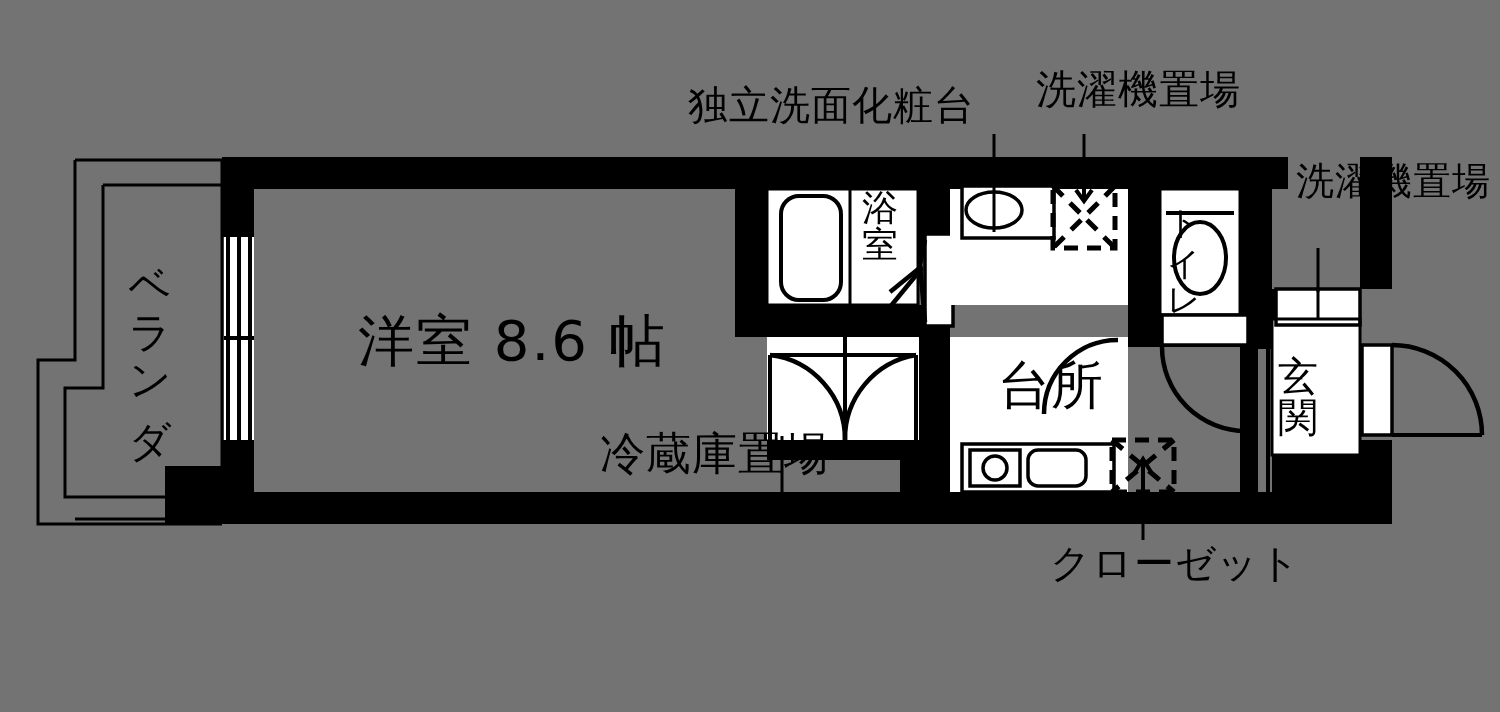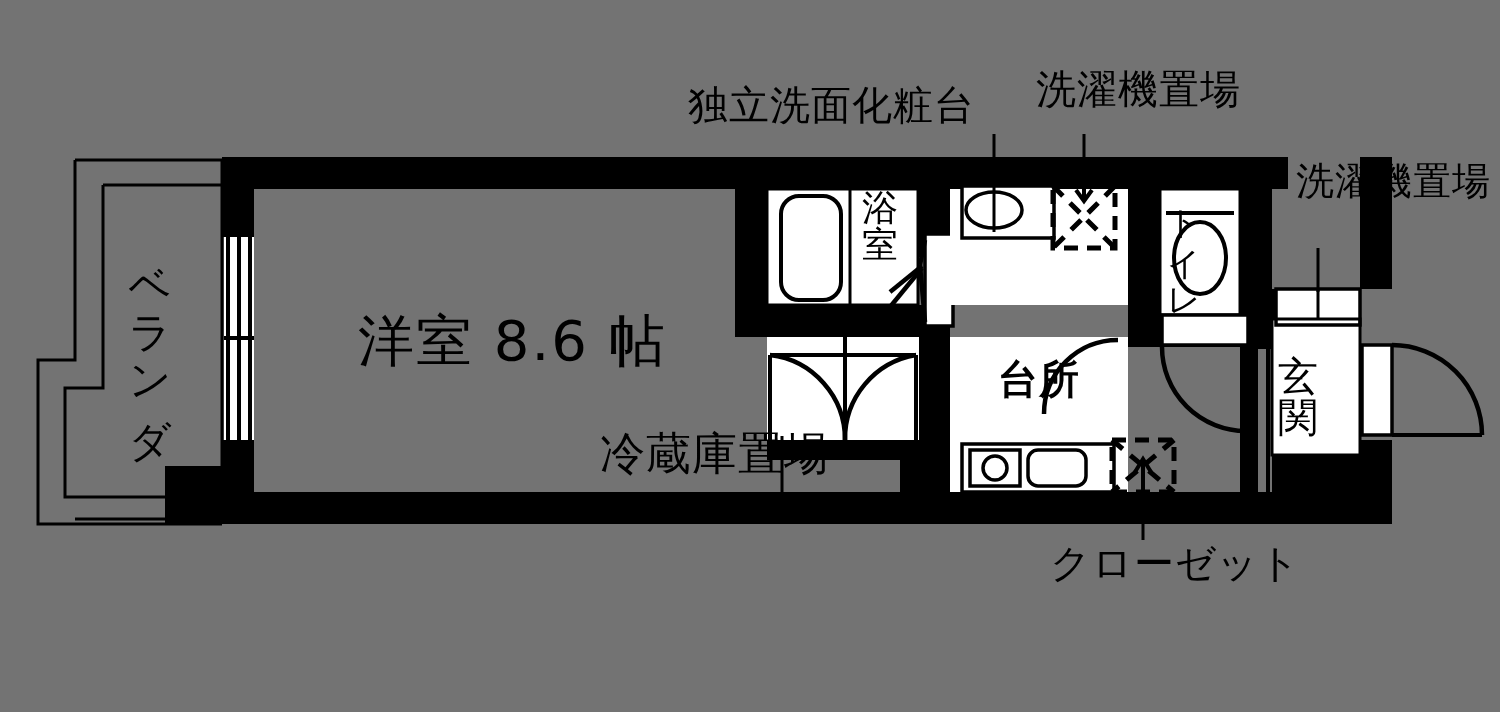--- a/index.html
+++ b/index.html
@@ -70,21 +70,21 @@
     text-align: center;
   }
 
   #label-washstand   { left: 688px;  top: 84px;  font-size: 40px; letter-spacing: 1px; }
   #label-washer      { left: 1036px; top: 68px;  font-size: 40px; letter-spacing: 1px; }
   #label-shoecase    { left: 1296px; top: 162px; font-size: 38px; letter-spacing: 1px; }
   #label-veranda     { left: 129px;  top: 238px; font-size: 42px; }
   #label-mainroom    { left: 358px;  top: 312px; font-size: 56px; letter-spacing: 2px; }
   #label-bath        { left: 862px;  top: 190px; font-size: 36px; }
   #label-toilet      { left: 1168px; top: 186px; font-size: 33px; }
-  #label-kitchen     { left: 998px;  top: 358px; font-size: 40px; letter-spacing: 1px; font-weight: bold; }
+  #label-kitchen     { left: 998px;  top: 358px; font-size: 52px; letter-spacing: 1px; }
   #label-entrance    { left: 1278px; top: 356px; font-size: 40px; }
   #label-closet      { left: 600px;  top: 430px; font-size: 45px; letter-spacing: 1px; }
   #label-fridge      { left: 1050px; top: 542px; font-size: 40px; letter-spacing: 1px; }
 </style>
 </head>
 <body>
 
 <div id="floorplan-root">
 
   <svg id="plan" viewBox="0 0 1500 712">

